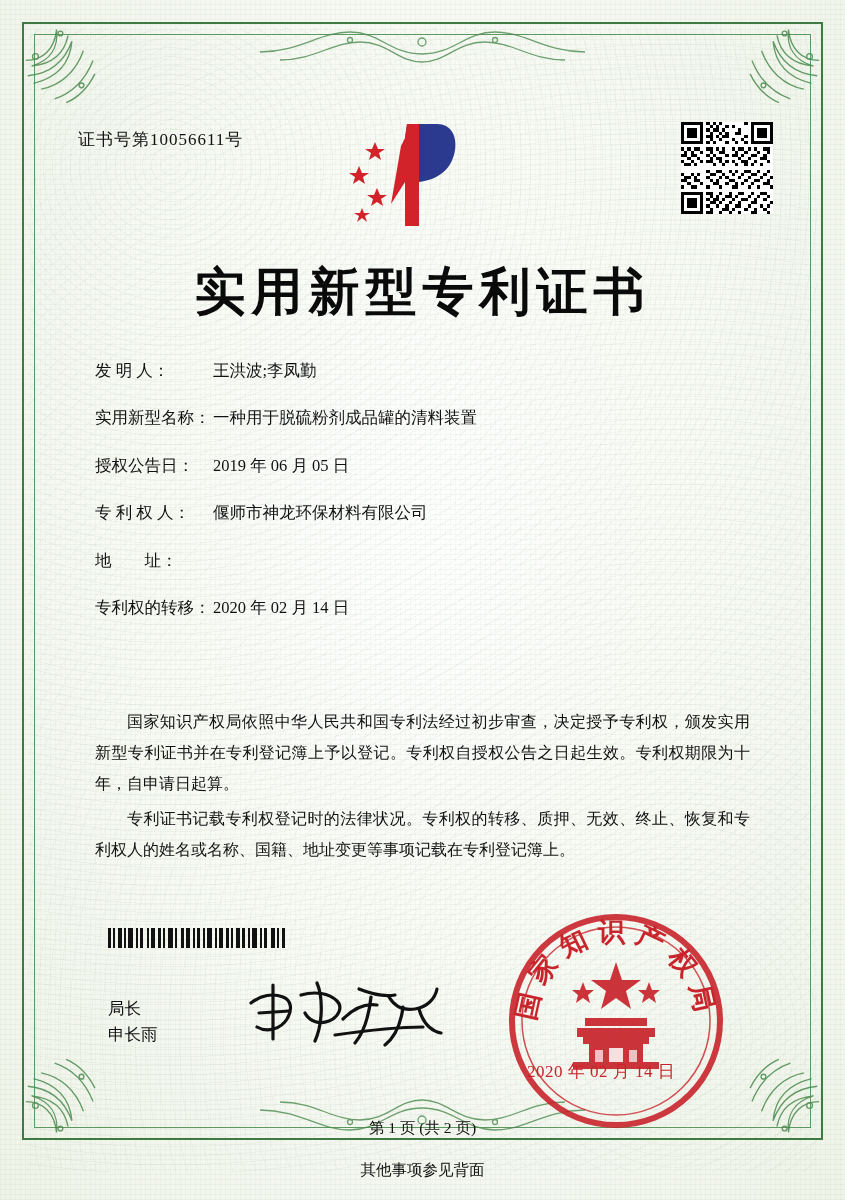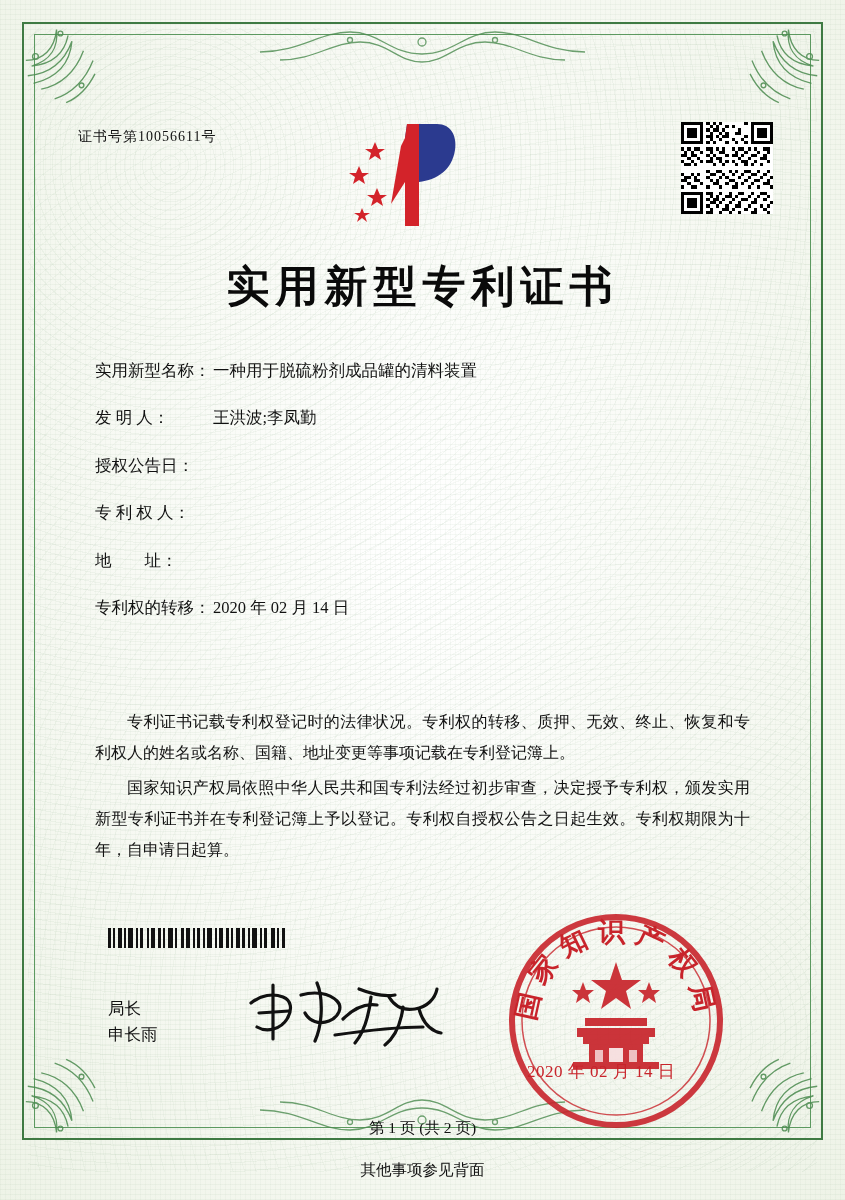--- a/index.html
+++ b/index.html
@@ -69,21 +69,21 @@
     color: #4a8a4e; opacity: .8;
   }
   .edge-top { top: 22px; }
   .edge-bottom { top: 1094px; transform: scaleY(-1); }
   .edge-top svg, .edge-bottom svg { width: 100%; height: 100%; display:block; }
 
   
   .cert-no {
     position: absolute;
     left: 78px; top: 128px;
-    font-size: 14px;
+    font-size: 17px;
     letter-spacing: 1px;
     color: #111;
   }
   .logo {
     position: absolute;
     left: 345px; top: 118px;
     width: 118px; height: 115px;
   }
   .logo svg { width: 100%; height: 100%; display: block; }
 
@@ -91,21 +91,21 @@
     position: absolute;
     right: 72px; top: 122px;
     width: 92px; height: 92px;
   }
   .qr svg { display:block; width:100%; height:100%; }
 
   .main-title {
     position: absolute;
     left: 0; right: 0; top: 258px;
     text-align: center;
-    font-size: 43px;
+    font-size: 51px;
     font-weight: bold;
     letter-spacing: 6px;
     color: #0a0a0a;
     font-family: "DejaVu Serif", "Liberation Serif", serif;
   }
 
   
   .fields {
     position: absolute;
     left: 95px; top: 360px;
@@ -493,54 +493,56 @@
           <rect x="27" y="28" width="1" height="1"></rect>
       </g>
     </svg>
   </div>
 
   <div class="main-title">实用新型专利证书</div>
 
   <div class="fields">
 
     <div class="field-row">
+      <span class="field-label w-wide">发 明 人：</span>
+      <span class="field-value">王洪波;李凤勤</span>
+    </div>
+
+    <div class="field-row">
       <span class="field-label w-wide">实用新型名称：</span>
       <span class="field-value">一种用于脱硫粉剂成品罐的清料装置</span>
     </div>
 
-    <div class="field-row">
-      <span class="field-label w-wide">发 明 人：</span>
-      <span class="field-value">王洪波;李凤勤</span>
-    </div>
-
 
     <div class="field-row">
       <span class="field-label w-wide">授权公告日：</span>
+      <span class="field-value">2019 年 06 月 05 日</span>
     </div>
 
     <div class="field-row">
       <span class="field-label w-wide">专 利 权 人：</span>
+      <span class="field-value">偃师市神龙环保材料有限公司</span>
     </div>
 
     <div class="field-row">
       <span class="field-label w-wide">地        址：</span>
     </div>
 
     <div class="field-row two-col">
       <span class="col-a">
         <span class="field-label w-wide">专利权的转移：</span>
         <span class="field-value">2020 年 02 月 14 日</span>
       </span>
     </div>
 
   </div>
 
   <div class="para-block">
+    <p>国家知识产权局依照中华人民共和国专利法经过初步审查，决定授予专利权，颁发实用新型专利证书并在专利登记簿上予以登记。专利权自授权公告之日起生效。专利权期限为十年，自申请日起算。</p>
     <p>专利证书记载专利权登记时的法律状况。专利权的转移、质押、无效、终止、恢复和专利权人的姓名或名称、国籍、地址变更等事项记载在专利登记簿上。</p>
-    <p>国家知识产权局依照中华人民共和国专利法经过初步审查，决定授予专利权，颁发实用新型专利证书并在专利登记簿上予以登记。专利权自授权公告之日起生效。专利权期限为十年，自申请日起算。</p>
   </div>
 
   <div class="barcode">
     <i style="width:3px"></i>
       <i style="width:2px;background:transparent"></i>
     <i style="width:2px"></i>
       <i style="width:3px;background:transparent"></i>
     <i style="width:4px"></i>
       <i style="width:2px;background:transparent"></i>
     <i style="width:2px"></i>

